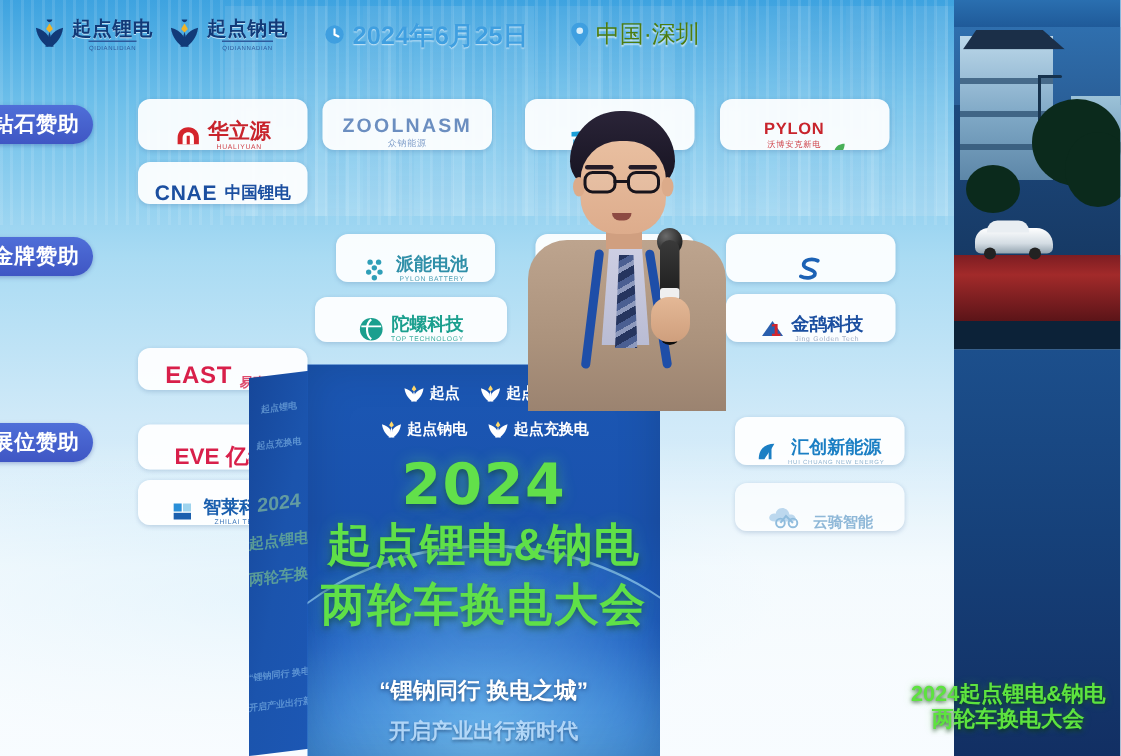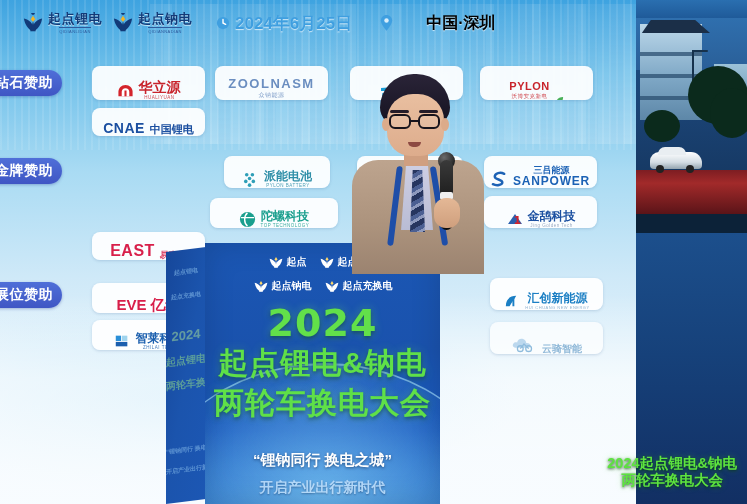--- a/index.html
+++ b/index.html
@@ -125,23 +125,22 @@
   .clock-icon { width: 14px; height: 14px; flex: none; }
   .date-text {
     font-size: 17px; font-weight: 700;
     color: #3f9fe0;
     letter-spacing: 0px;
     text-shadow: 0 1px 1px rgba(255,255,255,.7);
   }
   .loc-wrap { display: flex; align-items: center; gap: 4px; margin-left: 18px; }
   .pin-icon { width: 13px; height: 16px; flex: none; }
   .loc-text {
-    font-size: 16px; font-weight: 700; color: #000000;
+    font-size: 16px; font-weight: 400; color: #4d7c0f;
     text-shadow: 0 1px 1px rgba(255,255,255,.7);
-    margin-left: 29px;
   }
 
   
   .tier-pill {
     position: absolute;
     height: 26px;
     border-radius: 14px;
     background: linear-gradient(180deg, #4f6fd8 0%, #3f56c4 100%);
     color: #fff; font-size: 14px; font-weight: 700;
     display: flex; align-items: center; justify-content: flex-end;
@@ -472,24 +471,20 @@
       <span class="lc-main" style="color:#1f6fb8; font-size:11px;">能源</span>
       <span class="lc-main" style="color:#1f6fb8; font-size:13px; letter-spacing:1px;">POWER</span>
     </span>
   </div>
 
   <div class="logo-card" style="left:484px; top:156px; width:113px; height:32px;">
     <span class="lc-mark">
       <svg viewBox="0 0 18 18" width="17" height="17">
         <path d="M14 3 C10 1 4 2 4 6 C4 9 12 9 12 12 C12 15 6 16 2 14" stroke="#1c62b5" stroke-width="2.6" fill="none" stroke-linecap="round"></path>
       </svg>
-    </span>
-    <span class="lc-txtblock">
-      <span class="lc-main" style="color:#1c62b5; font-size:9px;">三吕能源</span>
-      <span class="lc-main" style="color:#1c62b5; font-size:12px; letter-spacing:.8px;">SANPOWER</span>
     </span>
   </div>
 
 
   <div class="logo-card" style="left:210px; top:198px; width:128px; height:30px;">
     <span class="lc-mark">
       <svg viewBox="0 0 18 18" width="17" height="17">
         <circle cx="9" cy="9" r="8" fill="#1a9f8e"></circle>
         <path d="M9 2 C5 5 5 13 9 16" stroke="#ffffff" stroke-width="1.5" fill="none"></path>
         <path d="M2 7 L16 7" stroke="#ffffff" stroke-width="1.3"></path>

